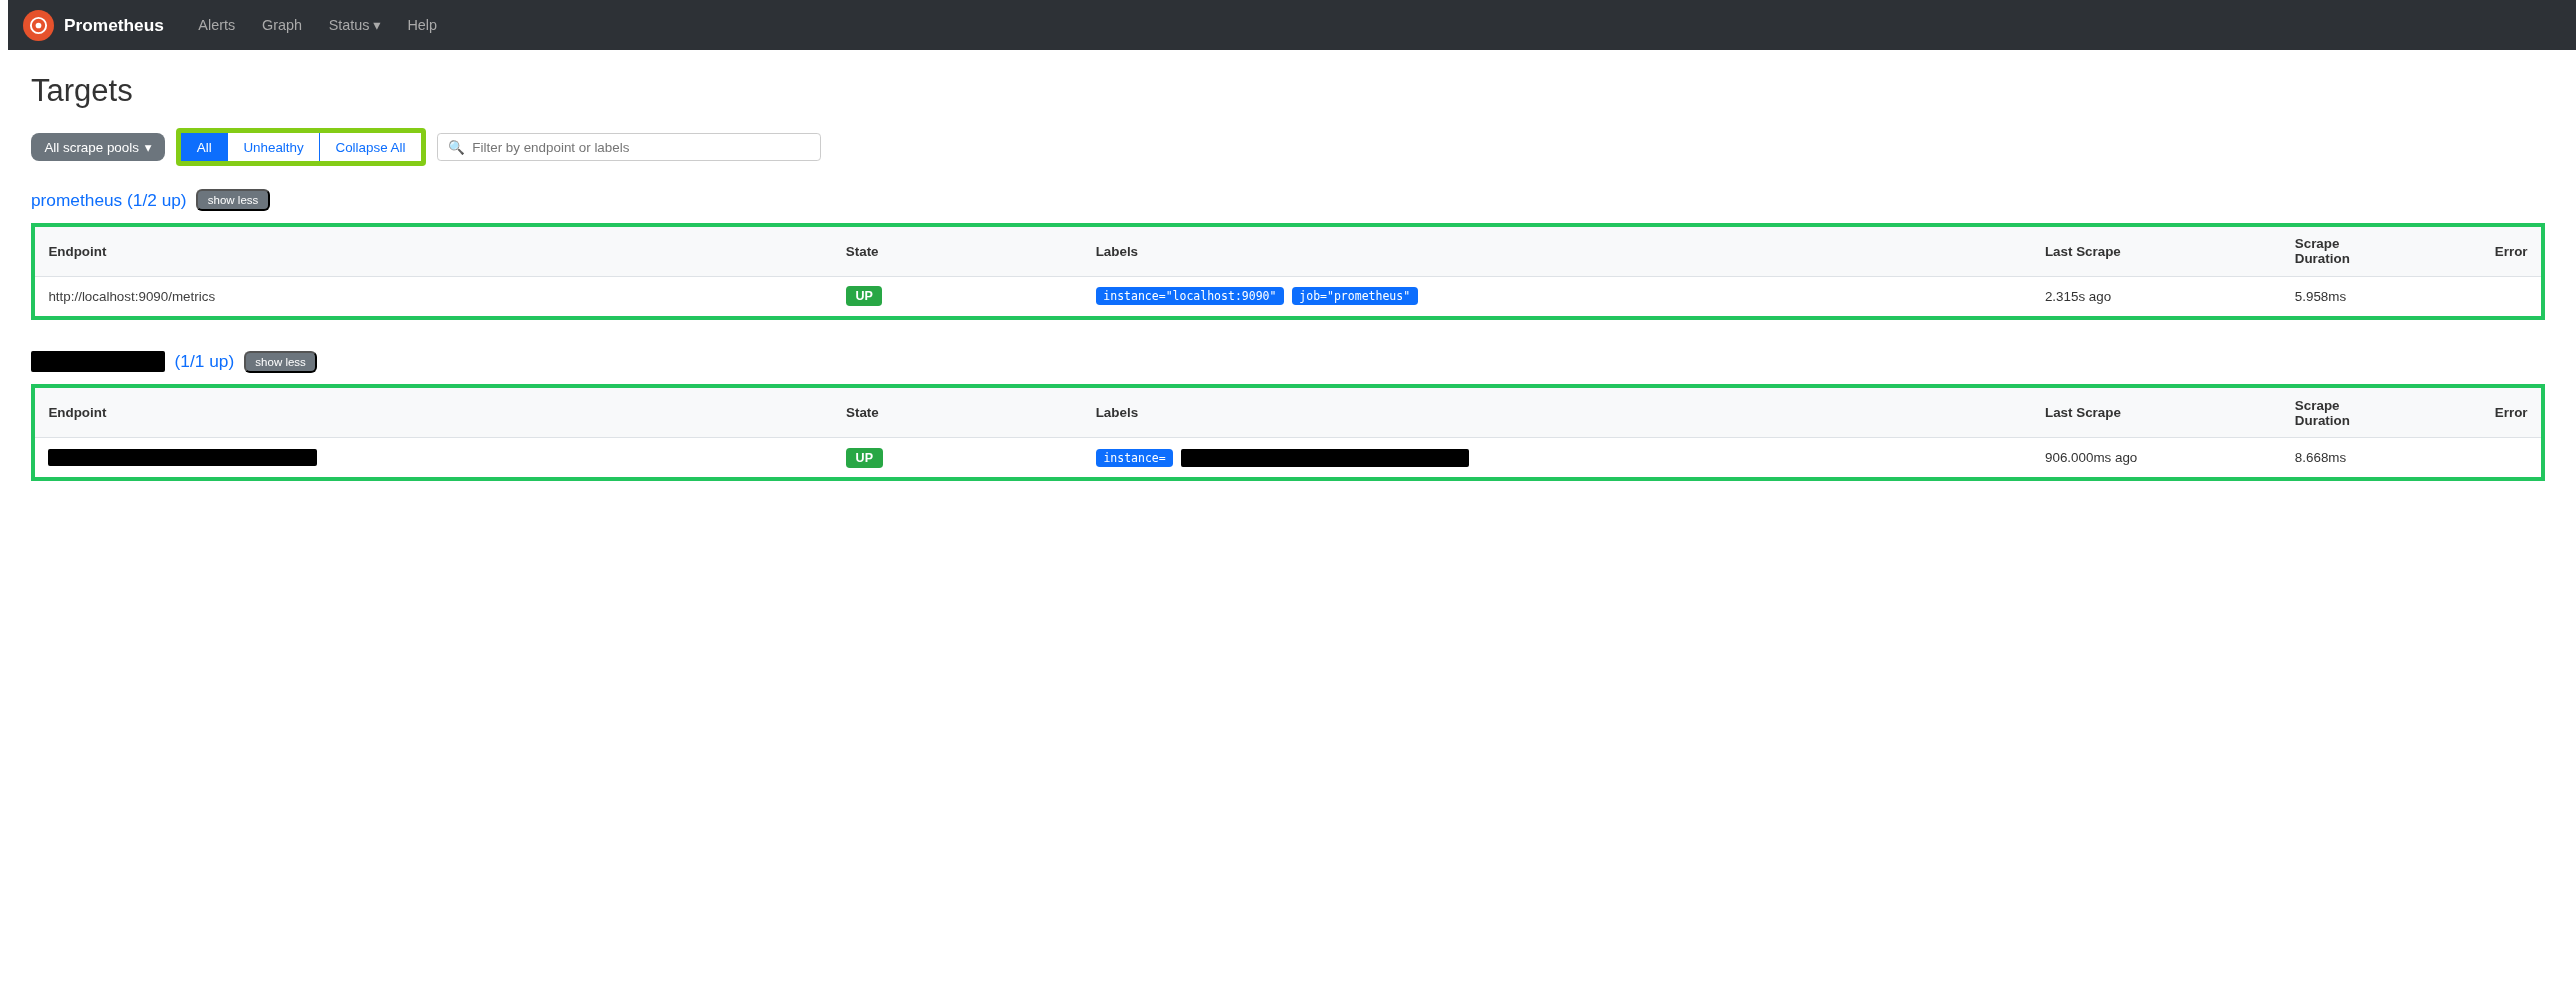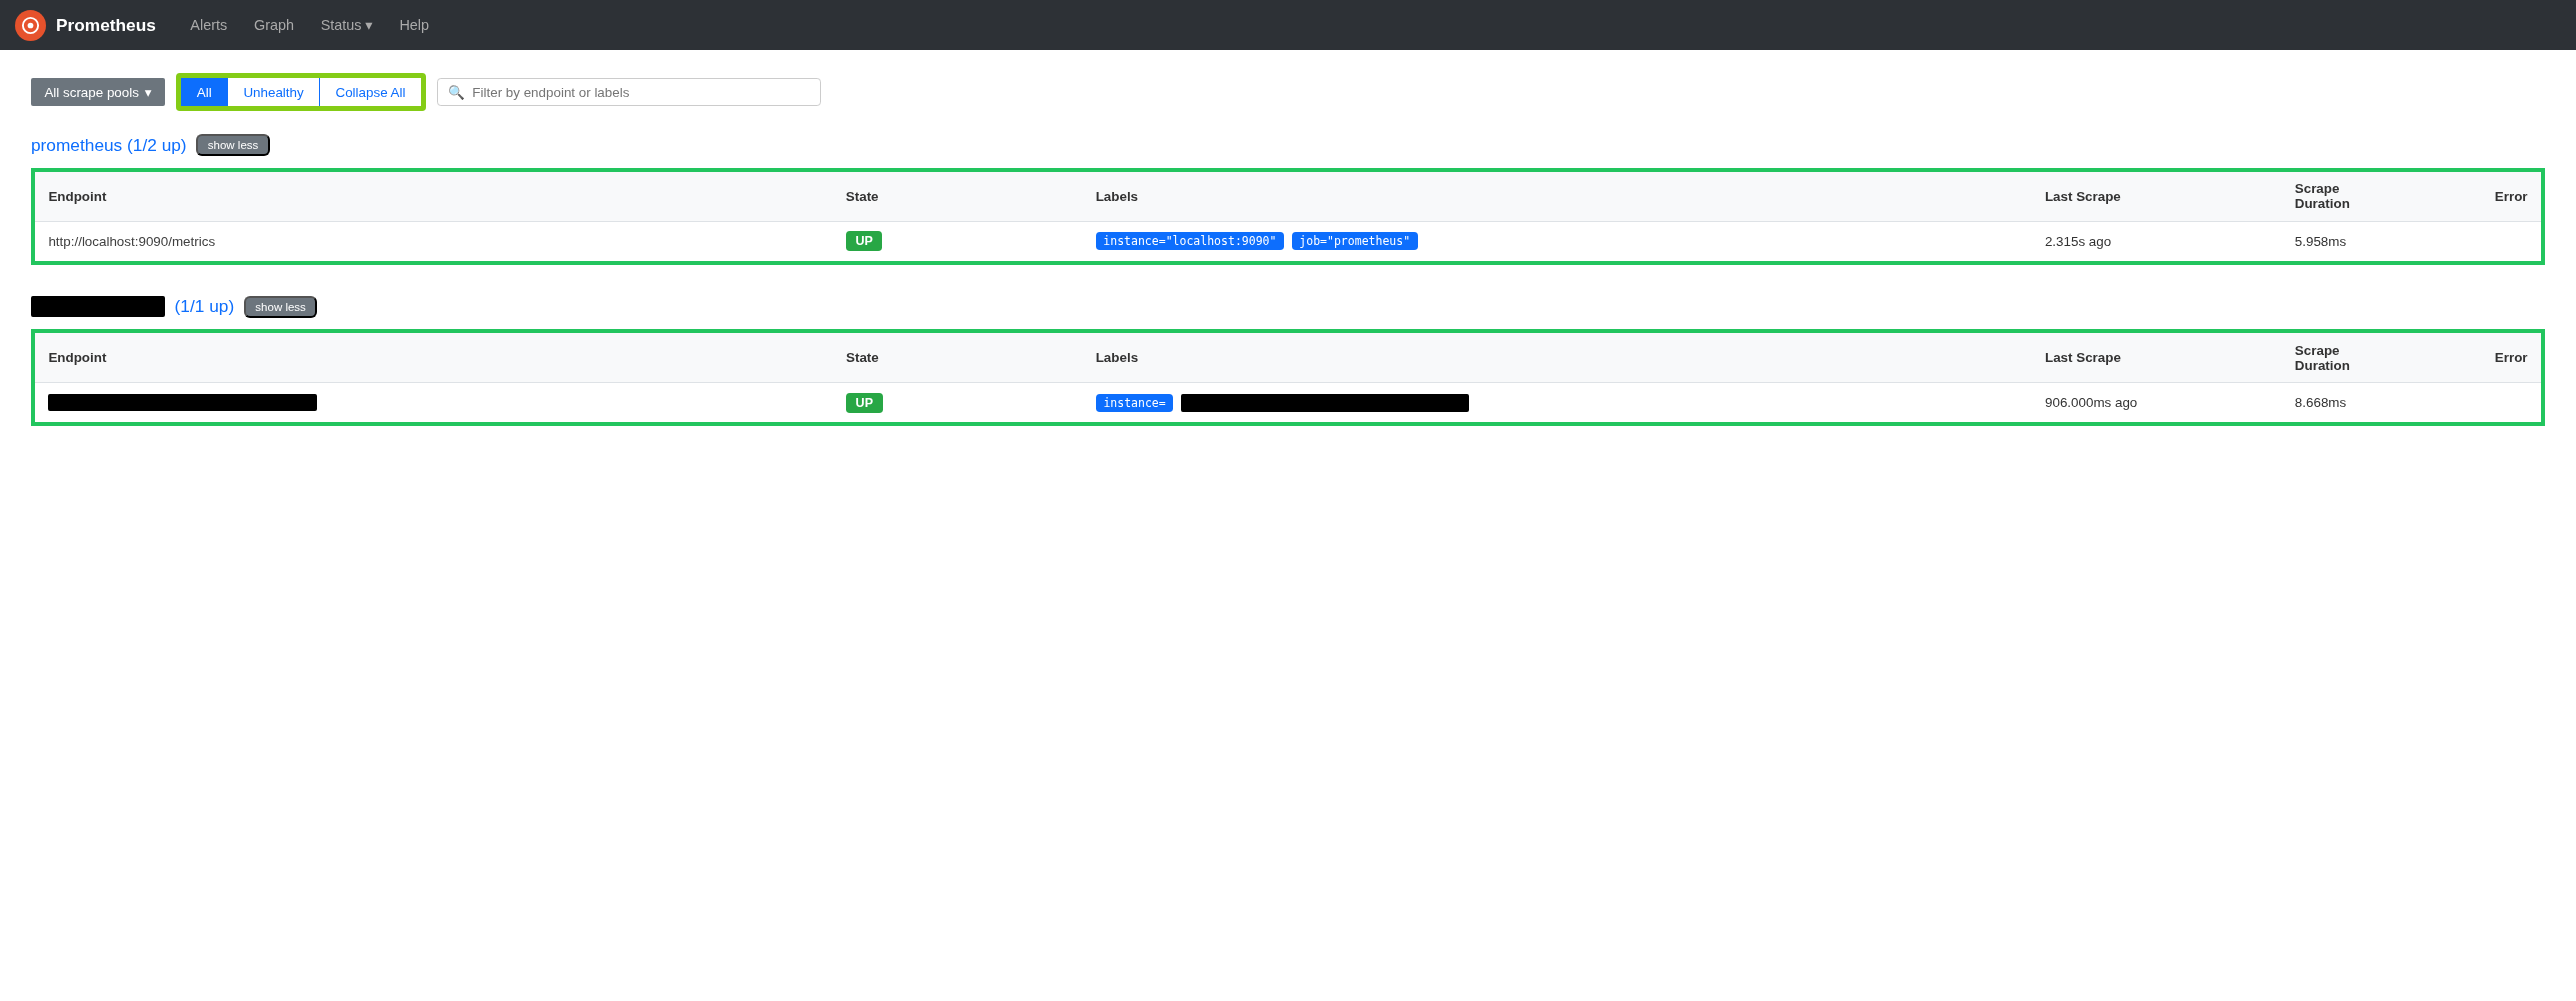--- a/index.html
+++ b/index.html
@@ -6,20 +6,21 @@
     body { font-family: -apple-system, BlinkMacSystemFont, 'Segoe UI', Helvetica, Arial, sans-serif; font-size: 13.4px; background: #fff; color: #333; }
 
     
     .navbar {
       background: #2d3136;
       color: #ccc;
       display: flex;
       align-items: center;
       padding: 0 15.4px;
       height: 50px;
+      margin-left: 8px;
     }
     .navbar-brand {
       display: flex;
       align-items: center;
       gap: 9.6px;
       color: #fff;
       font-size: 17.3px;
       font-weight: 600;
       margin-right: 23px;
     }
@@ -66,21 +67,21 @@
       display: flex;
       align-items: center;
       gap: 11.5px;
       margin-bottom: 23px;
     }
     .btn-group-scrape {
       background: #6c757d;
       color: #fff;
       border: none;
       padding: 6.7px 13.4px;
-      border-radius: 2px;
+      border-radius: 8px;
       cursor: pointer;
       font-size: 13.4px;
       display: flex;
       align-items: center;
       gap: 5.8px;
       justify-content: flex-end;
     }
     .btn-group-filter {
       display: flex;
       border-radius: 3.8px;
@@ -246,20 +247,21 @@
     <span class="nav-item">
       <span>Status</span>
       <span>▾</span>
     </span>
     <span class="nav-item">Help</span>
   </div>
 </nav>
 
 <div class="main">
 
+  <h1 class="page-title">Targets</h1>
 
   <div class="toolbar">
     <button class="btn-group-scrape">
       <span>All scrape pools</span>
       <span>▾</span>
     </button>
 
     <div class="btn-group-filter">
       <button class="filter-btn active">All</button>
       <button class="filter-btn">Unhealthy</button>

